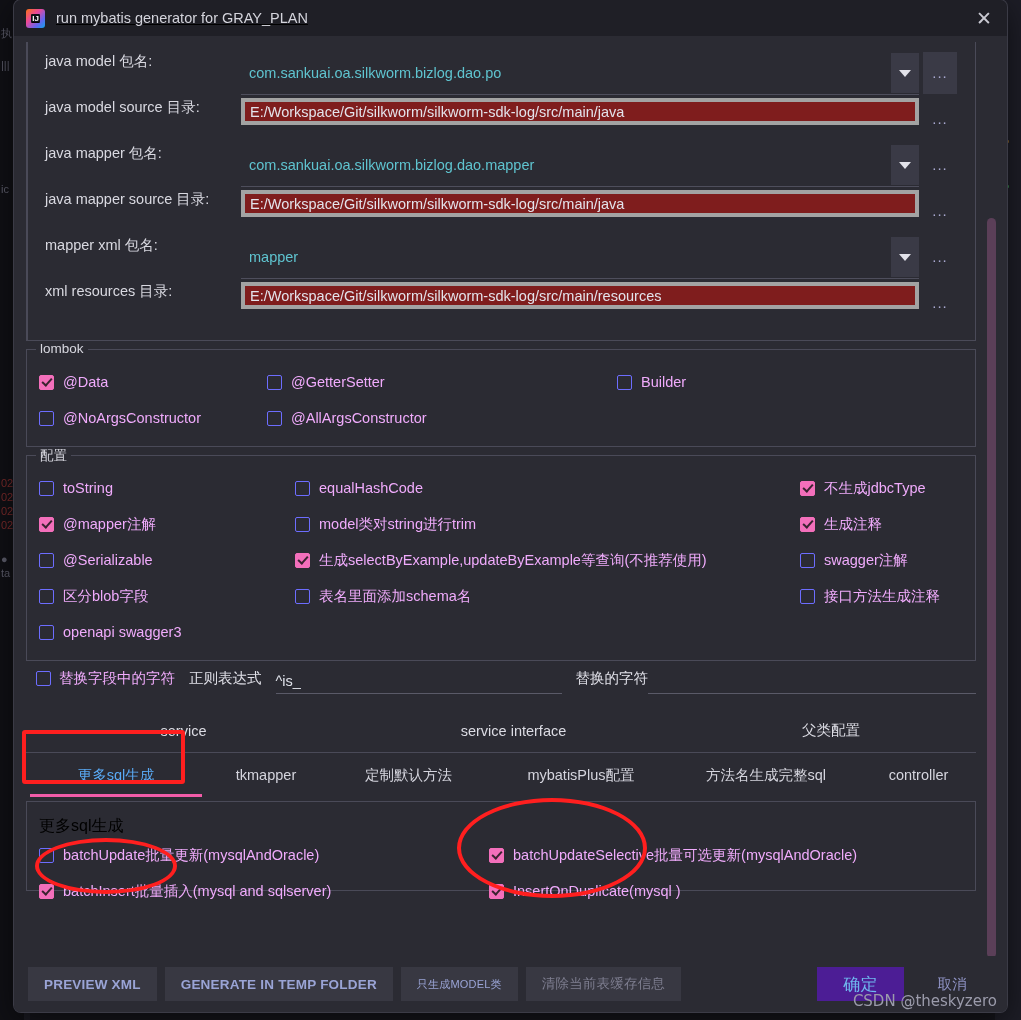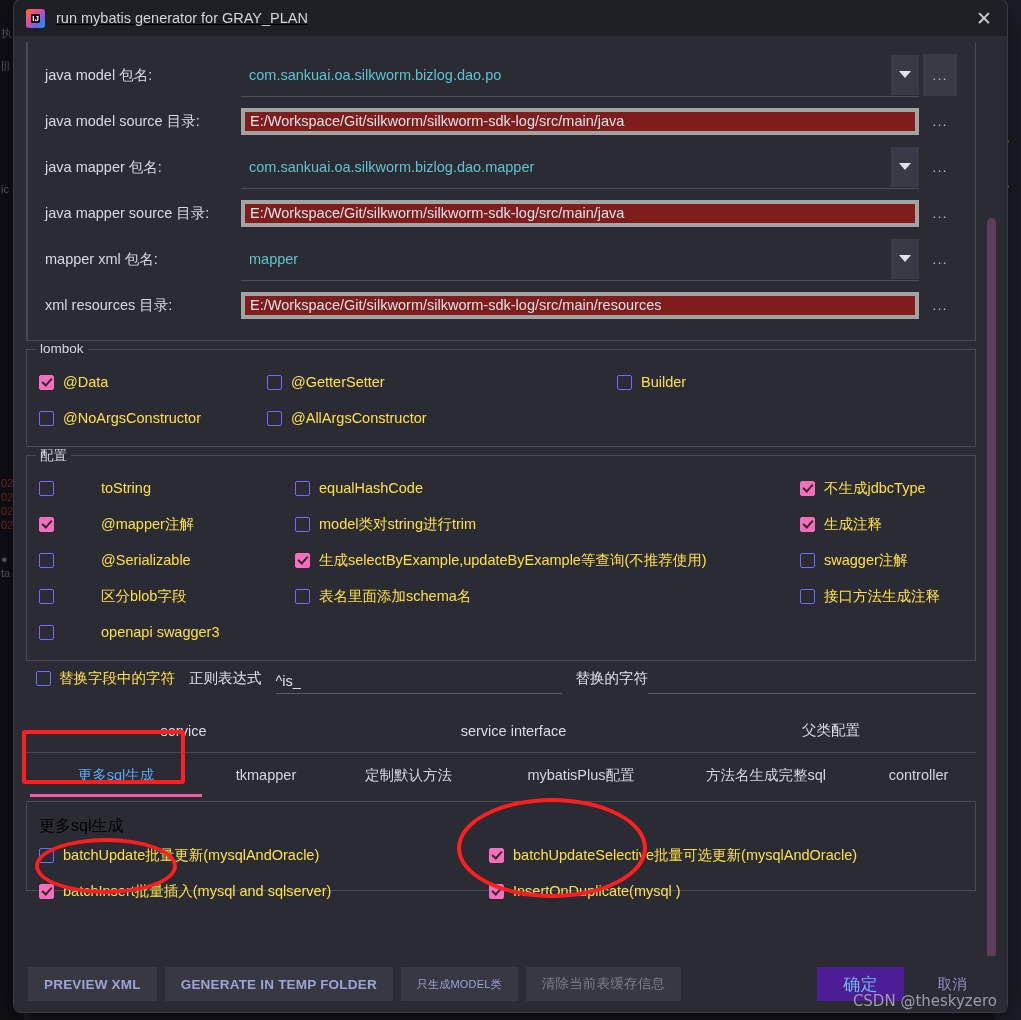--- a/index.html
+++ b/index.html
@@ -145,21 +145,20 @@
     width: 950px;
     position:relative;
   }
   .paths:before {
     content:"";
     position:absolute; left:0; top:0; width:1px; height:100%;
     background:#4a4a58;
   }
   .row {
     display: flex;
-    align-items: center;
     height: 46px;
   }
   .row-label {
     color: #d9d9e1;
     font-size: 14.5px;
     width: 196px;
     flex: 0 0 196px;
     white-space: nowrap;
   }
   .combo {
@@ -261,29 +260,29 @@
   .cb.checked .box:after {
     content:"";
     position: absolute;
     left: 4px; top: 0.5px;
     width: 4px; height: 8px;
     border: solid #3a2330;
     border-width: 0 2px 2px 0;
     transform: rotate(42deg);
   }
   .cb .lbl {
-    color: #fde047;
+    color: #f0abfc;
     font-size: 14.5px;
     margin-left: 9px;
   }
   .col-a { flex: 0 0 228px; }
   .col-b { flex: 0 0 350px; }
   .col-c { flex: 1; }
 
-  .cfg-col-a { flex: 0 0 256px; gap: 38px; }
+  .cfg-col-a { flex: 0 0 256px; }
   .cfg-col-b { flex: 0 0 505px; }
   .cfg-col-c { flex: 1; }
 
   
   .replace-row {
     display:flex;
     align-items:flex-start;
     height: 40px;
     margin-top: 8px;
     padding-left: 10px;

